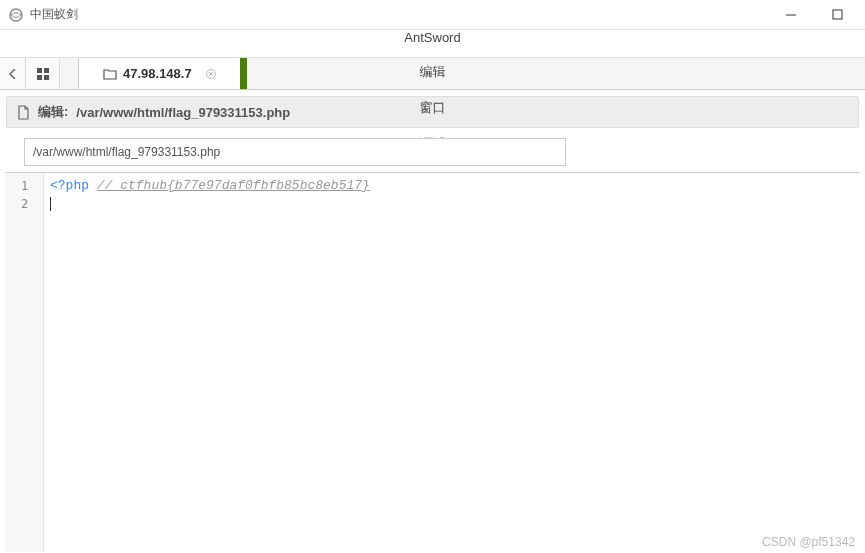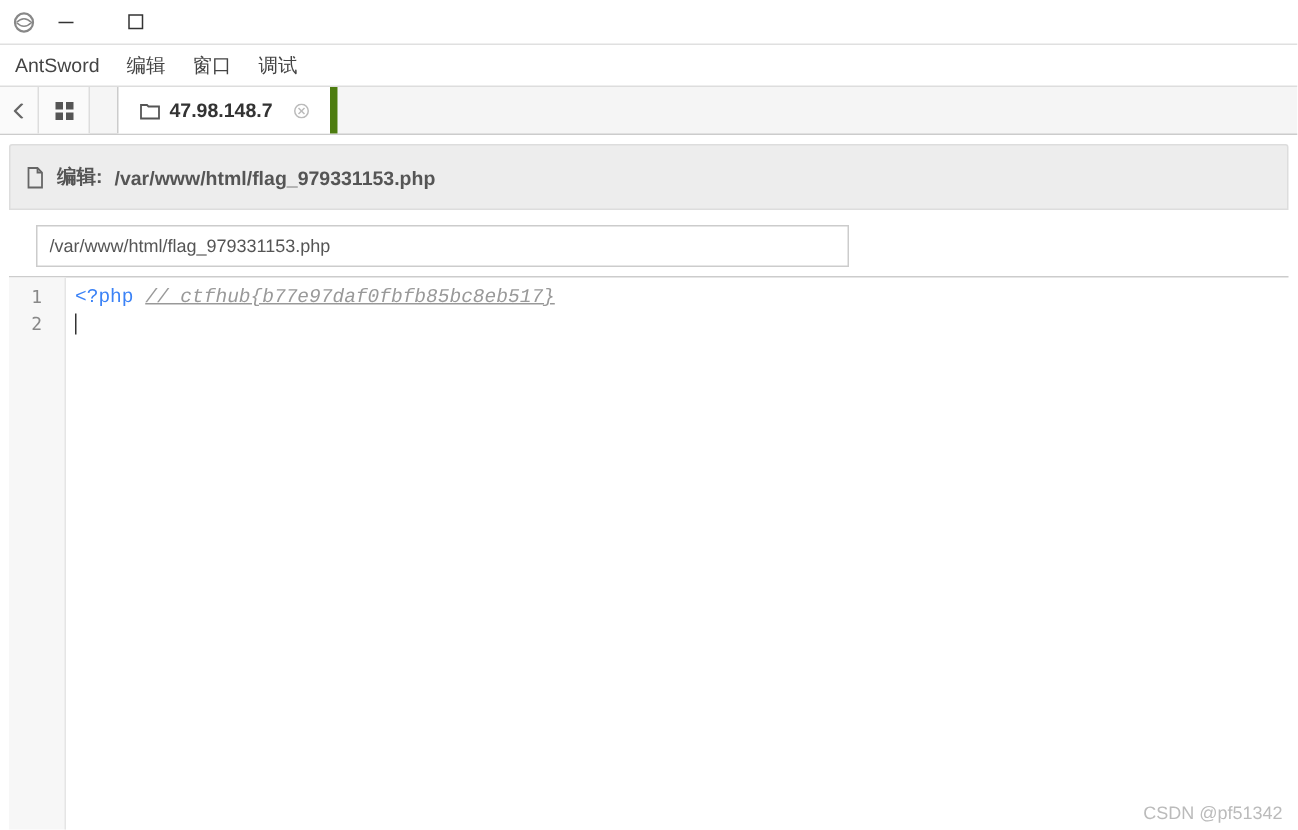--- a/index.html
+++ b/index.html
@@ -4,31 +4,31 @@
 <style>
   * { box-sizing: border-box; margin: 0; padding: 0; }
   body { font-family: "Microsoft YaHei", Arial, sans-serif; font-size: 13px; background: #fff; color: #333; width: 865px; height: 553px; overflow: hidden; position: relative; }
   
   .titlebar { height: 30px; background: #fff; border-bottom: 1px solid #e0e0e0; display: flex; align-items: center; padding: 0 8px; }
   .titlebar .app-icon { width: 16px; height: 16px; margin-right: 6px; display: flex; align-items: center; justify-content: center; }
   .titlebar .title { flex: 1; font-size: 12px; color: #555; }
   .win-controls { display: flex; gap: 18px; padding-right: 6px; }
   .win-btn { width: 28px; height: 20px; display: flex; align-items: center; justify-content: center; cursor: pointer; }
   
-  .menubar { height: 28px; background: #fff; border-bottom: 1px solid #ddd; display: flex; align-items: center; padding: 0 10px; gap: 18px; }
+  .menubar { height: 28px; background: #fff; border-bottom: 1px solid #ddd; display: flex; align-items: center; padding: 0 10px; gap: 18px; flex-direction: column; }
   .menubar .menu-item { font-size: 13px; color: #444; cursor: pointer; }
   
   .tabbar { height: 32px; background: #f5f5f5; border-bottom: 1px solid #ccc; display: flex; align-items: stretch; }
   .tab-back { width: 26px; display: flex; align-items: center; justify-content: center; border-right: 1px solid #ddd; cursor: pointer; background: #fafafa; }
   .tab-home { width: 34px; display: flex; align-items: center; justify-content: center; border-right: 1px solid #ddd; cursor: pointer; background: #fafafa; }
-  .tab { display: flex; align-items: center; padding: 0 14px; background: #fff; border-right: 5px solid #4d7c0f; gap: 6px; cursor: pointer; margin-left: 18px; border-left: 1px solid #ccc; }
+  .tab { display: flex; align-items: center; padding: 0 24px; background: #fff; border-right: 7px solid #4d7c0f; gap: 6px; cursor: pointer; margin-left: 18px; border-left: 1px solid #ccc; }
   .tab .tab-label { font-weight: bold; font-size: 13px; }
   .tab-close { margin-left: 8px; color: #999; font-size: 14px; cursor: pointer; }
   
-  .subheader { height: 44px; background: #ededed; border-bottom: 1px solid #ccc; display: flex; align-items: center; padding: 0 10px; gap: 8px; font-size: 13px; font-weight: bold; color: #555; margin: 6px 6px 0 6px; border: 1px solid #ddd; border-radius: 2px 2px 0 0; }
+  .subheader { height: 32px; background: #ededed; border-bottom: 1px solid #ccc; display: flex; align-items: center; padding: 0 10px; gap: 8px; font-size: 13px; font-weight: bold; color: #555; margin: 6px 6px 0 6px; border: 1px solid #ddd; border-radius: 2px 2px 0 0; }
   
   .pathbar-wrap { padding: 10px 16px 6px 24px; }
   .pathbar { width: 542px; height: 28px; border: 1px solid #ccc; background: #fff; padding: 0 8px; font-size: 12px; color: #555; }
   
   .editor { display: flex; border-top: 1px solid #ccc; margin: 0 6px; height: 380px; background: #fff; }
   .gutter { width: 38px; background: #f7f7f7; border-right: 1px solid #e5e5e5; padding-top: 4px; }
   .gutter .ln { text-align: center; font-size: 12px; color: #888; height: 18px; line-height: 18px; font-family: Consolas, monospace; }
   .code { flex: 1; padding: 4px 6px; font-family: Consolas, "Courier New", monospace; font-size: 13px; line-height: 18px; position: relative; }
   .code .line { height: 18px; white-space: pre; }
   .tok-tag { color: #3b82f6; }
@@ -42,20 +42,21 @@
 </head>
 <body>
 
 <div class="titlebar">
   <span class="app-icon">
     <svg width="14" height="14" viewBox="0 0 14 14">
         <circle cx="7" cy="7" r="6" fill="none" stroke="#888" stroke-width="1.5"></circle>
         <path d="M2 7 Q7 2 12 7 Q7 12 2 7" fill="none" stroke="#888" stroke-width="1"></path>
       </svg>
   </span>
+  <span class="title">中国蚁剑</span>
   <div class="win-controls">
     <div class="win-btn">
       <svg width="12" height="12">
           <line x1="1" y1="6" x2="11" y2="6" stroke="#333" stroke-width="1"></line>
         </svg>
     </div>
     <div class="win-btn">
       <svg width="11" height="11">
           <rect x="1" y="1" width="9" height="9" fill="none" stroke="#333" stroke-width="1"></rect>
         </svg>

